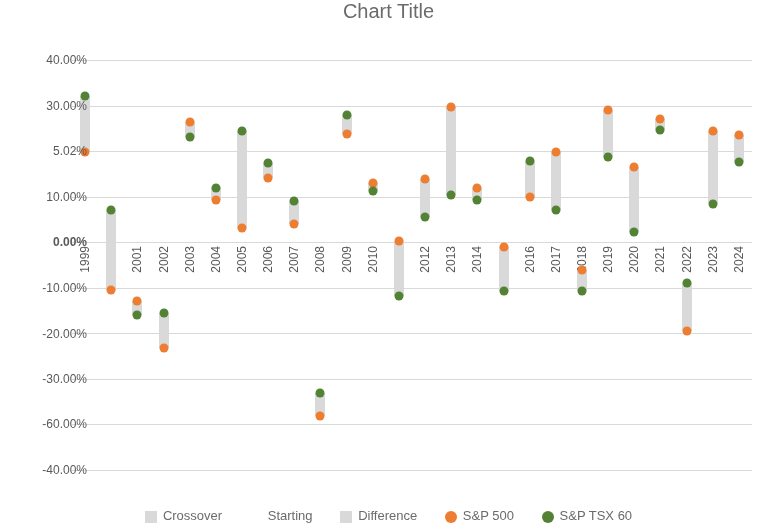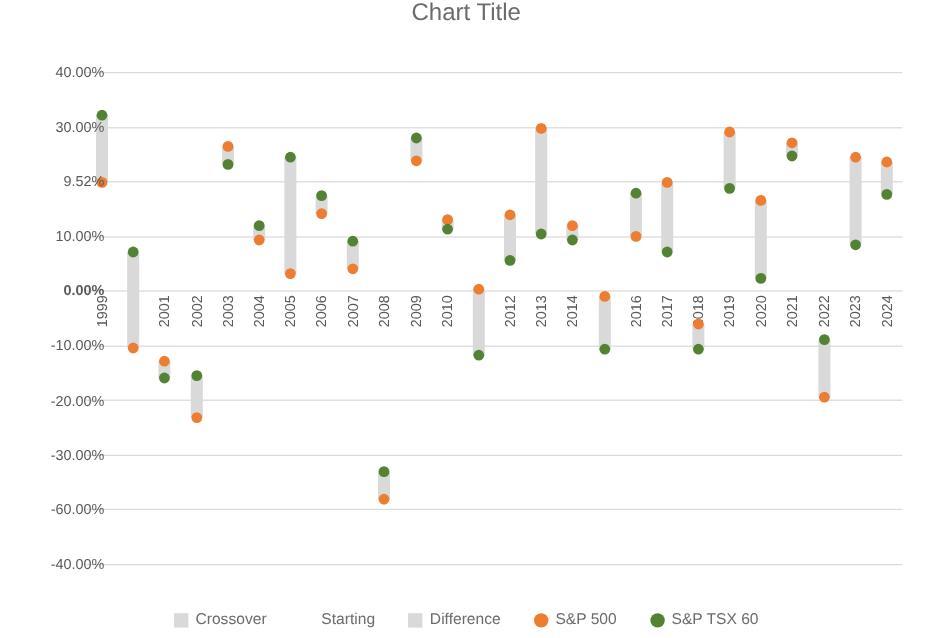--- a/index.html
+++ b/index.html
@@ -161,16 +161,16 @@
         <span>S&amp;P TSX 60</span>
       </span>
   </div>
 <div class="ylab" style="top: 470px;">-40.00%</div>
     <div class="ylab" style="top: 424.444px;">-60.00%</div>
     <div class="ylab" style="top: 378.889px;">-30.00%</div>
     <div class="ylab" style="top: 334px;">-20.00%</div>
     <div class="ylab" style="top: 287.778px; text-align: right;">-10.00%</div>
     <div class="ylab" style="top: 242.222px; font-weight: bold;">0.00%</div>
     <div class="ylab" style="top: 196.667px;">10.00%</div>
-    <div class="ylab" style="top: 151.111px;">9.52%</div>
+    <div class="ylab" style="top: 151.111px;">5.02%</div>
     <div class="ylab" style="top: 105.556px;">30.00%</div>
     <div class="ylab" style="top: 60px;">40.00%</div>
   </div>
 
 </body></html>

